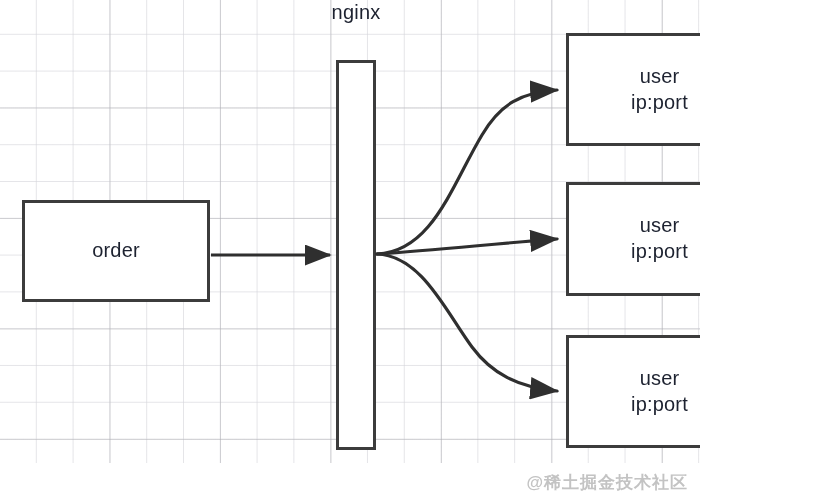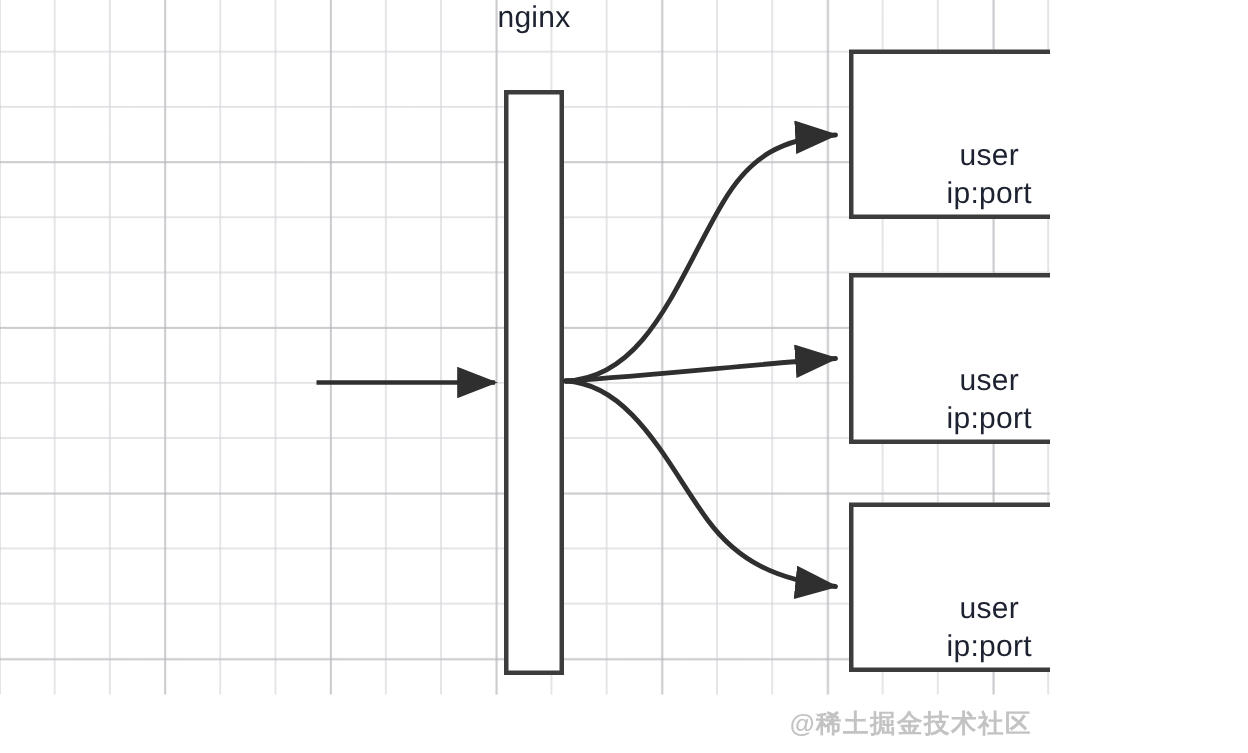--- a/index.html
+++ b/index.html
@@ -39,21 +39,21 @@
   }
   
   .node {
     position: absolute;
     box-sizing: border-box;
     background: #ffffff;
     border: 3px solid #3c3c3c;
     display: flex;
     flex-direction: column;
     align-items: center;
-    justify-content: flex-end;
+    justify-content: center;
     color: #1d2230;
     font-size: 20px;
     line-height: 1.28;
     letter-spacing: 0.2px;
   }
   .node .line { display: block; white-space: nowrap; }
 
   #order-node   { left: 22px;  top: 200px; width: 188px; height: 102px; }
   #user-node-1  { left: 566px; top: 33px;  width: 187px; height: 113px; }
   #user-node-2  { left: 566px; top: 182px; width: 187px; height: 114px; }
@@ -104,20 +104,23 @@
 <body>
 
 <div id="canvas">
 
   <div id="grid"></div>
 
   <div id="nginx-label">nginx</div>
 
   <div id="nginx-bar"></div>
 
+  <div id="order-node" class="node">
+    <span class="line">order</span>
+  </div>
 
   <div id="user-node-1" class="node">
     <span class="line">user</span>
     <span class="line">ip:port</span>
   </div>
 
   <div id="user-node-2" class="node">
     <span class="line">user</span>
     <span class="line">ip:port</span>
   </div>

